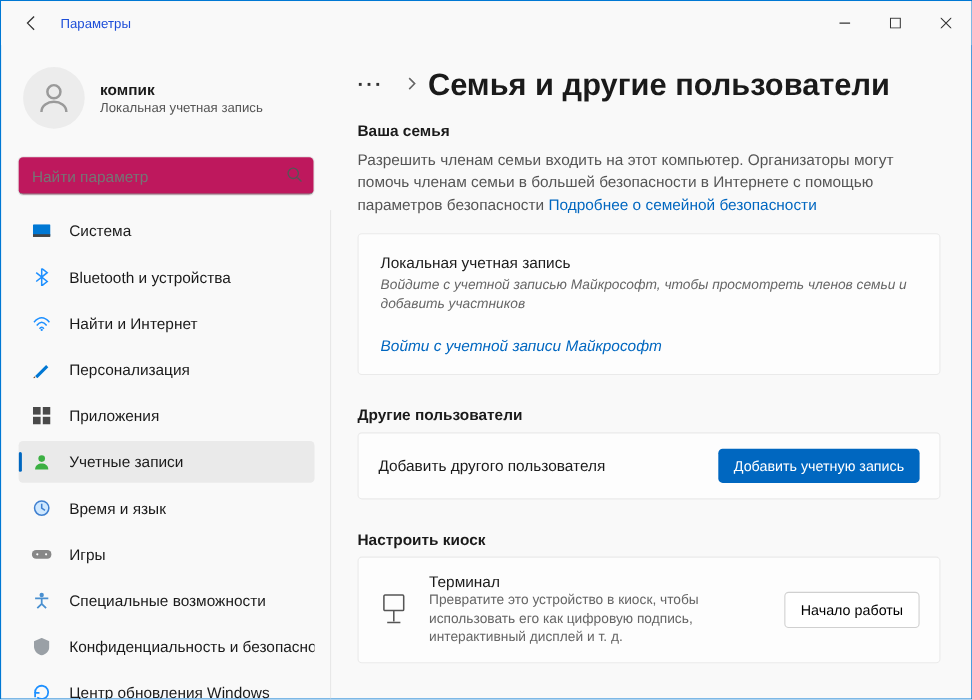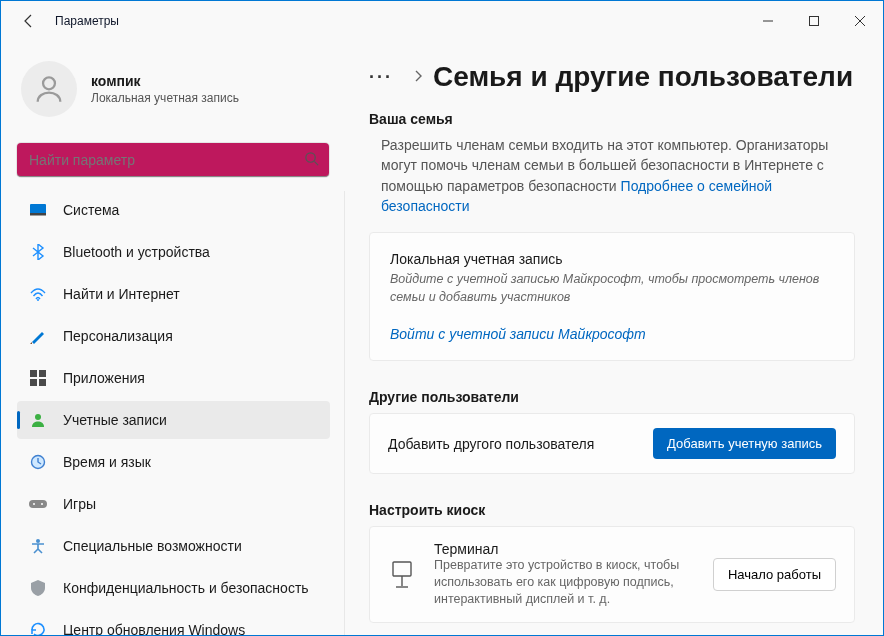--- a/index.html
+++ b/index.html
@@ -1,44 +1,44 @@
 <!DOCTYPE html>
 <html><head>
 <meta charset="utf-8">
 <style>
   * { box-sizing: border-box; margin: 0; padding: 0; }
   html, body { width: 884px; height: 636px; font-family: "Segoe UI", sans-serif; font-size: 14px; color: #1a1a1a; background: #fff; overflow: hidden; }
   .window { width: 100%; height: 100%; background: #f9f9f9; display: flex; flex-direction: column; border: 1px solid #0078d4; }
   .titlebar { height: 40px; display: flex; align-items: center; padding-left: 18px; background: #f9f9f9; }
   .titlebar .back { width: 20px; height: 20px; display: flex; align-items: center; justify-content: center; margin-right: 16px; cursor: pointer; }
-  .titlebar .title { font-size: 12px; color: #0f172a; }
+  .titlebar .title { font-size: 12px; color: #1d4ed8; }
   .titlebar .controls { margin-left: auto; display: flex; }
   .titlebar .controls div { width: 46px; height: 40px; display: flex; align-items: center; justify-content: center; cursor: pointer; }
   .body { flex: 1; display: flex; overflow: hidden; }
-  .sidebar { width: 344px; padding: 12px 0 0 0; display: flex; flex-direction: column; }
+  .sidebar { width: 300px; padding: 12px 0 0 0; display: flex; flex-direction: column; }
   .profile { display: flex; align-items: center; padding: 8px 20px 20px 20px; }
   .avatar { width: 56px; height: 56px; border-radius: 50%; background: #ececec; display: flex; align-items: center; justify-content: center; margin-right: 14px; }
   .profile .name { font-weight: 600; font-size: 14px; }
   .profile .sub { font-size: 12px; color: #555; margin-top: 2px; }
   .search { margin: 6px 16px 14px 16px; position: relative; }
   .search input { width: 100%; height: 34px; border: none; border-bottom: 1px solid #888; background: #be185d; border-radius: 4px; padding: 0 36px 0 12px; font-size: 14px; outline: none; box-shadow: 0 0 0 1px #e5e5e5; }
   .search .icon { position: absolute; right: 10px; top: 50%; transform: translateY(-50%); color: #555; }
   .navwrap { flex: 1; overflow-y: auto; padding: 0 6px 0 0; border-right: 1px solid #e8e8e8; scrollbar-width: thin; }
   .nav { list-style: none; padding: 0 8px 0 16px; }
   .nav li { display: flex; align-items: center; height: 38px; padding: 0 12px; border-radius: 4px; cursor: pointer; font-size: 14px; margin-bottom: 4px; white-space: nowrap; overflow: hidden; text-overflow: ellipsis; }
   .nav li.active { background: #eaeaea; position: relative; }
   .nav li.active::before { content: ""; position: absolute; left: 0; top: 10px; bottom: 10px; width: 3px; background: #0067c0; border-radius: 2px; }
   .nav .nicon { width: 18px; height: 18px; margin-right: 16px; display: flex; align-items: center; justify-content: center; flex-shrink: 0; }
   .main { flex: 1; overflow-y: auto; padding: 20px 28px 20px 24px; }
   .crumbs { display: flex; align-items: center; margin-bottom: 18px; }
   .crumbs .dots { font-size: 18px; font-weight: 700; letter-spacing: 2px; color: #333; margin-right: 10px; cursor: pointer; }
   .crumbs .chev { margin: 0 10px; color: #666; }
   .crumbs h1 { font-size: 28px; font-weight: 600; }
   .section-title { font-size: 14px; font-weight: 600; margin: 10px 0 8px 0; }
-  .desc { font-size: 14px; color: #555; line-height: 1.45; margin-bottom: 16px; margin-left: 12px; }
+  .desc { font-size: 14px; color: #555; line-height: 1.45; margin-bottom: 16px; }
   .desc a { color: #0067c0; text-decoration: none; }
   .card { background: #fdfdfd; border: 1px solid #eaeaea; border-radius: 4px; padding: 18px 20px; margin-bottom: 28px; }
   .card .ct { font-size: 14px; font-weight: 400; color: #1a1a1a; margin-bottom: 4px; }
   .card .cs { font-size: 12.5px; color: #666; line-height: 1.4; font-style: italic; }
   .card .link { margin-top: 20px; color: #0067c0; font-size: 14px; cursor: pointer; font-style: italic; }
   .row { background: #fdfdfd; border: 1px solid #eaeaea; border-radius: 4px; padding: 14px 18px; display: flex; align-items: center; margin-bottom: 28px; gap: 28px; }
   .row .label { font-size: 14px; }
   .row .spacer { flex: 1; }
   .btn-primary { background: #0067c0; color: #fff; border: none; border-radius: 4px; padding: 8px 14px; font-size: 13px; cursor: pointer; }
   .kiosk { background: #fdfdfd; border: 1px solid #eaeaea; border-radius: 4px; padding: 14px 18px; display: flex; align-items: center; }

